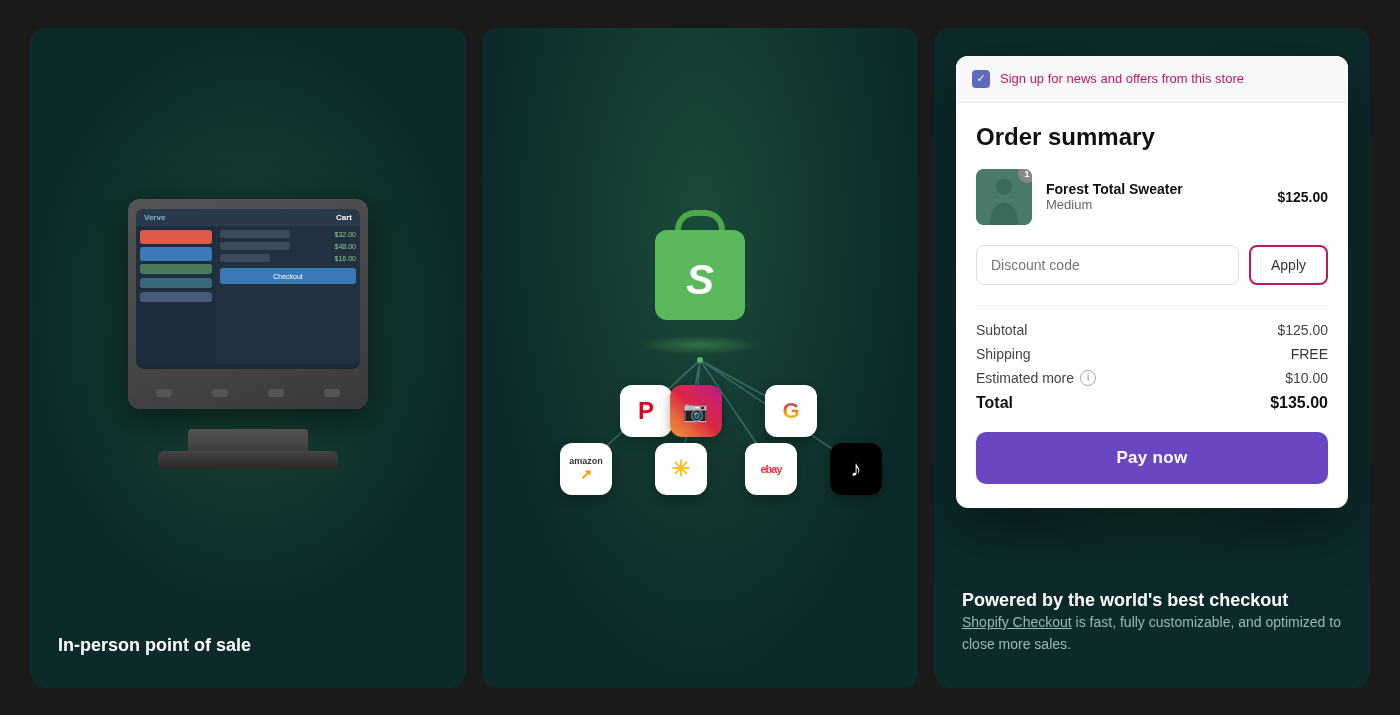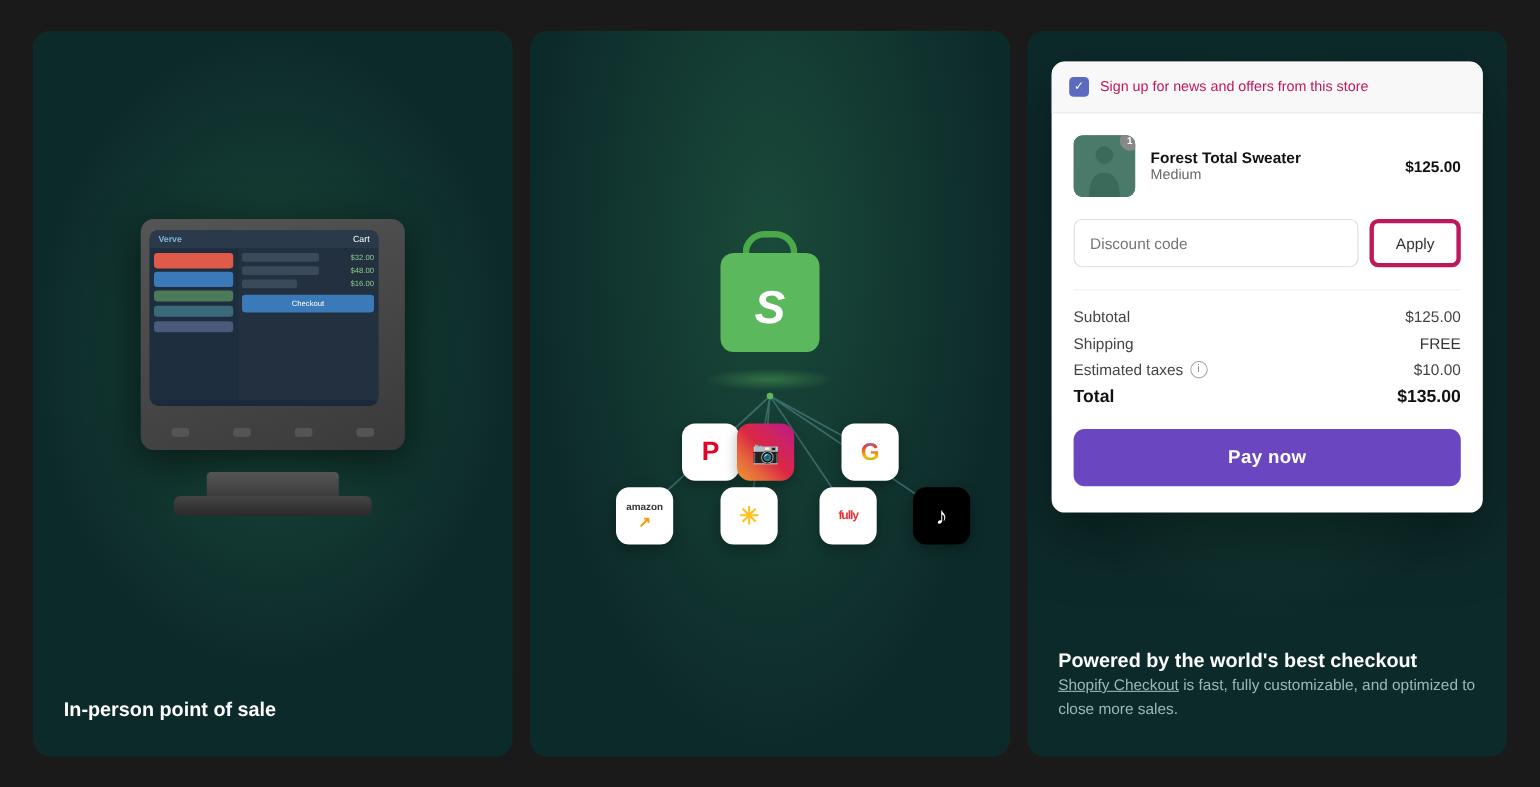--- a/index.html
+++ b/index.html
@@ -90,42 +90,42 @@
       width: 240px;
       height: 210px;
       background: linear-gradient(160deg, #555 0%, #3a3a3a 100%);
       border-radius: 12px;
       box-shadow: 0 10px 40px rgba(0,0,0,0.6);
     }
     .pos-screen {
       position: absolute;
       top: 10px;
       left: 8px;
-      right: 24px;
+      right: 8px;
       height: 160px;
       background: #1a2a3a;
       border-radius: 8px;
       overflow: hidden;
     }
     .pos-screen-header {
       background: #2a3a4a;
       padding: 4px 8px;
       display: flex;
       justify-content: space-between;
       align-items: center;
     }
     .pos-screen-header-left {
       color: #7ab8d4;
       font-size: 8px;
       font-weight: 700;
     }
     .pos-screen-header-right {
       color: #ffffff;
       font-size: 8px;
-      font-weight: 400;
+      font-weight: 700;
     }
     .pos-screen-body {
       display: flex;
       height: calc(100% - 22px);
     }
     .pos-left-panel {
       width: 80px;
       background: #1e2e3e;
       padding: 4px;
     }
@@ -360,21 +360,21 @@
       padding: 10px 14px;
       border: 1px solid #ddd;
       border-radius: 8px;
       font-size: 14px;
       color: #999;
       background: white;
     }
     .apply-btn {
       padding: 10px 20px;
       background: white;
-      border: 4px solid #be185d;
+      border: 2px solid #be185d;
       border-radius: 8px;
       font-size: 14px;
       font-weight: 500;
       color: #333;
       cursor: pointer;
     }
     .summary-lines {
       border-top: 1px solid #f0f0f0;
       padding-top: 16px;
     }
@@ -521,40 +521,41 @@
         <div class="channel-icon" style="top:88px; left:30px; background:white; flex-direction:column; gap:0;">
           <span style="font-size:9px; font-weight:800; color:#333; line-height:1.1;">amazon</span>
           <span style="font-size:14px; color:#FF9900; line-height:1;">↗</span>
         </div>
 
         <div class="channel-icon" style="top:88px; left:125px; background:white;">
           <span style="color:#FFC220; font-size:22px;">✳</span>
         </div>
 
         <div class="channel-icon" style="top:88px; left:215px; background:white;">
-          <span style="font-size:11px; font-weight:800; color:#E43137; letter-spacing:-1px;">fully</span>
+          <span style="font-size:11px; font-weight:800; color:#E43137; letter-spacing:-1px;">ebay</span>
         </div>
 
         <div class="channel-icon" style="top:88px; left:300px; background:#000;">
           <span style="color:white; font-size:22px;">♪</span>
         </div>
       </div>
     </div>
   </div>
 
   <div class="card checkout-card">
     <div class="card-visual" style="background: radial-gradient(ellipse at center, #1a4a3a 0%, #0d2a2a 70%); align-items: flex-start; padding: 28px 22px 20px;">
       <div class="checkout-widget">
 
         <div class="checkout-top-bar">
           <div class="checkout-checkbox">✓</div>
           <span class="checkout-top-text">Sign up for news and offers from this store</span>
         </div>
 
         <div class="checkout-body">
+          <div class="checkout-title">Order summary</div>
 
           
           <div class="product-row">
             <div class="product-img">
               
               <svg width="56" height="56" viewBox="0 0 56 56">
                 <rect width="56" height="56" fill="#4a7a6a" rx="8"></rect>
 
                 <circle cx="28" cy="18" r="8" fill="#3a6a5a"></circle>
 
@@ -580,21 +581,21 @@
             <div class="summary-line">
               <span>Subtotal</span>
               <span>$125.00</span>
             </div>
             <div class="summary-line">
               <span>Shipping</span>
               <span class="free-text">FREE</span>
             </div>
             <div class="summary-line">
               <span class="label-wrap">
-                <span>Estimated taxes</span>
+                <span>Estimated more</span>
                 <span class="info-icon">i</span>
               </span>
               <span>$10.00</span>
             </div>
           </div>
 
           
           <div class="total-line">
             <span>Total</span>
             <span>$135.00</span>

